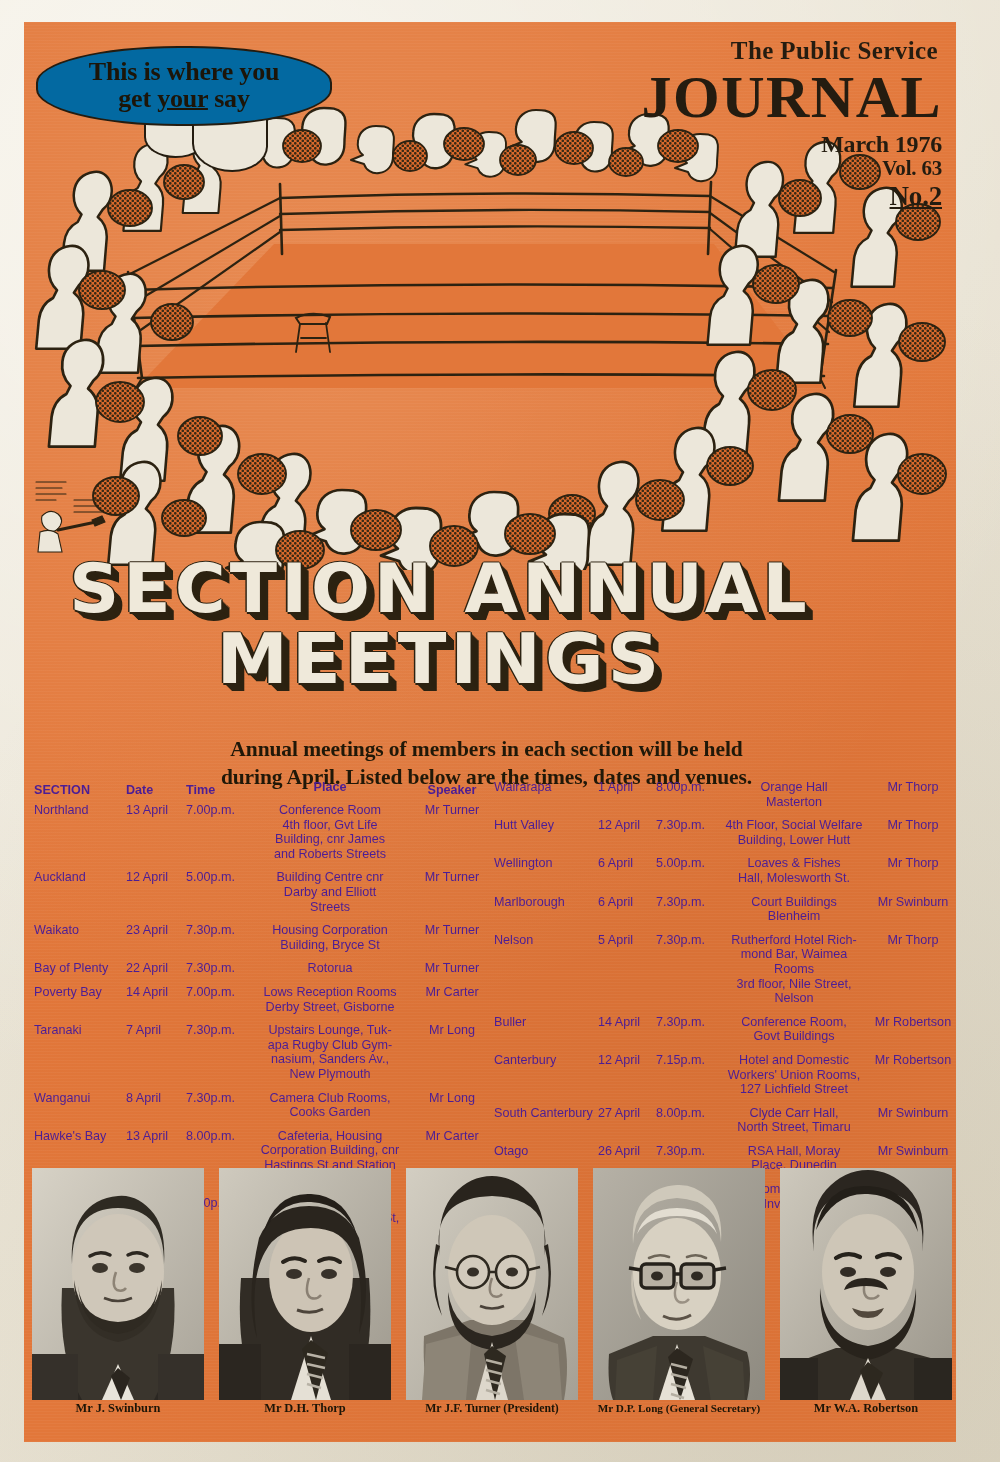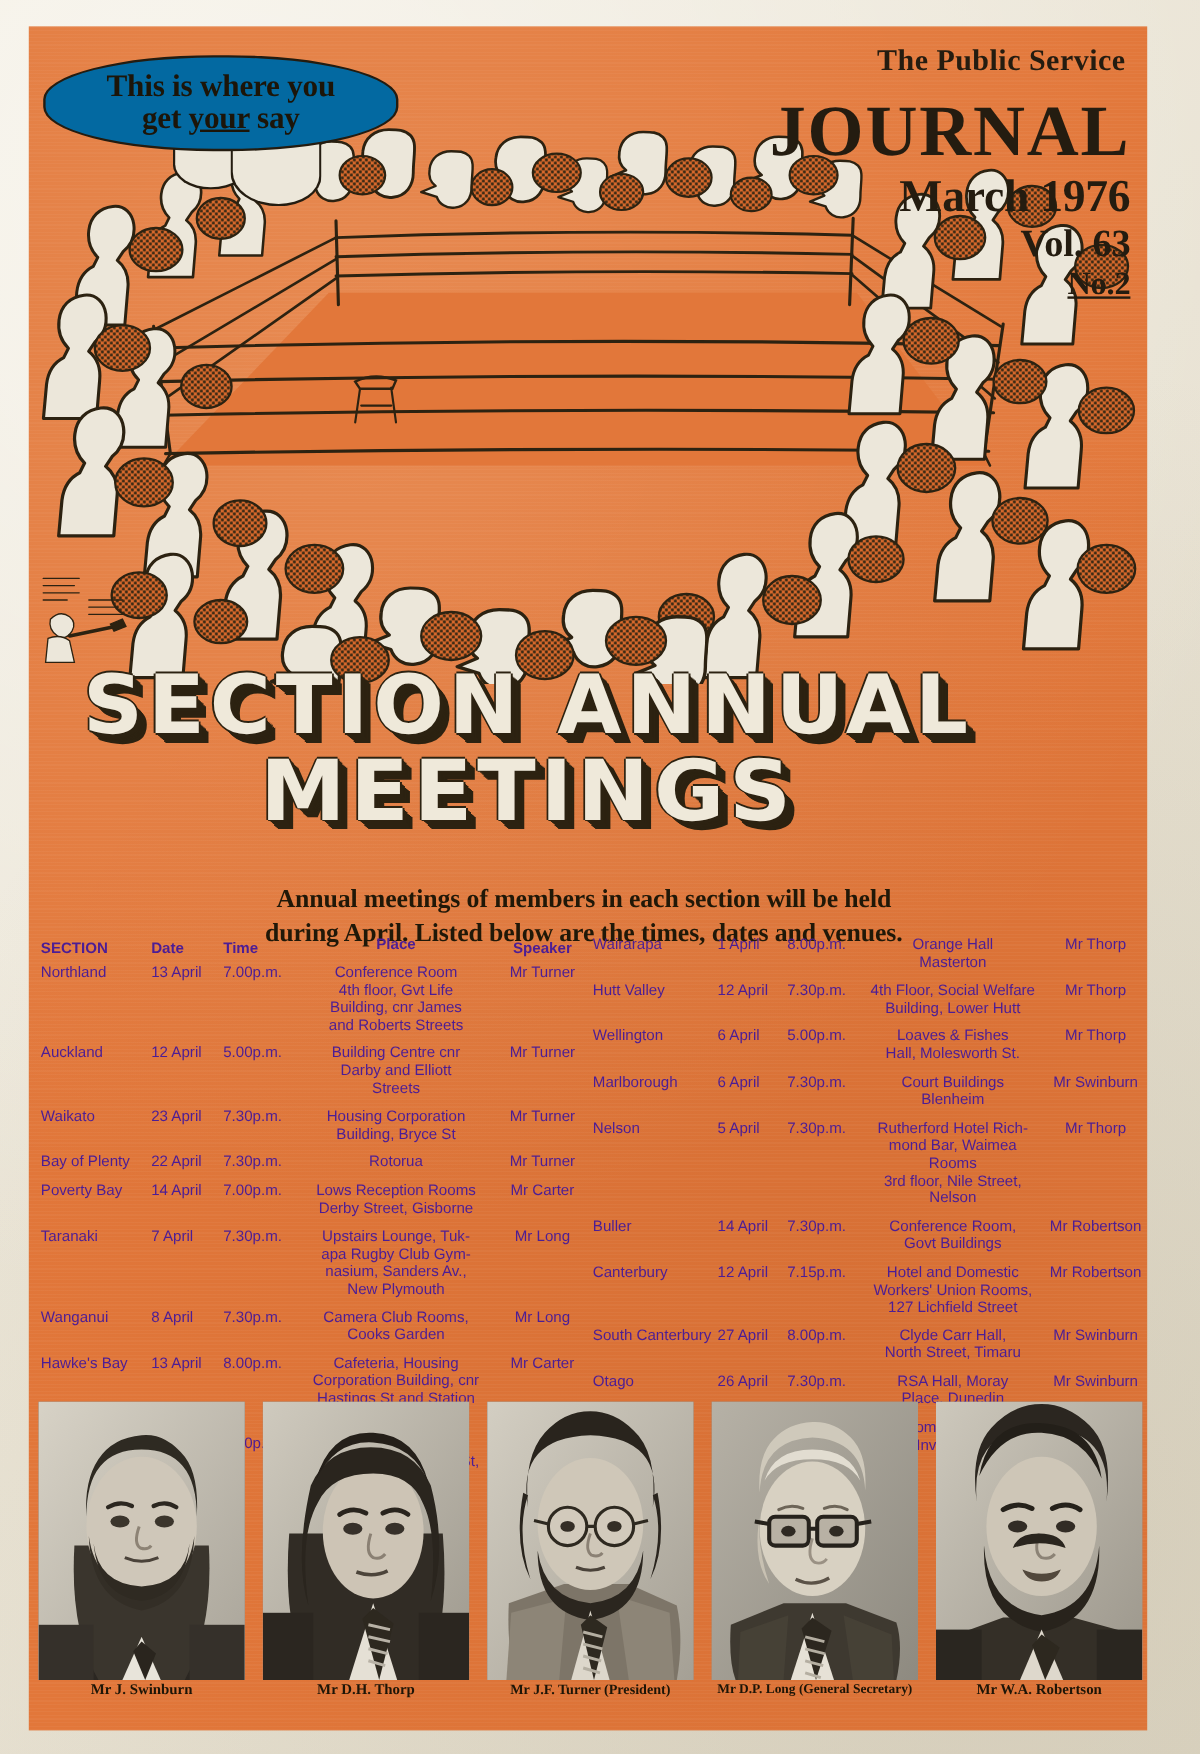--- a/index.html
+++ b/index.html
@@ -67,24 +67,24 @@
   
   .masthead{position:absolute;right:14px;top:16px;text-align:right;z-index:6;color:#241c10;}
   .mast-sup{
     font-family:"Liberation Serif", serif;font-weight:700;
     font-size:25px;letter-spacing:.4px;line-height:1;
     margin-right:4px;
   }
   .mast-main{
     font-family:"Liberation Serif", serif;font-weight:700;
     font-size:60px;line-height:.96;letter-spacing:1.5px;
-    margin-top:18px;
-  }
-  .mast-date{font-family:"Liberation Serif", serif;font-weight:700;font-size:38px;line-height:1.12;margin-top:4px;letter-spacing:-.2px;}
-  .mast-vol{font-family:"Liberation Serif", serif;font-weight:700;font-size:32px;line-height:1.12;letter-spacing:-.2px;}
+    margin-top:6px;
+  }
+  .mast-date{font-family:"Liberation Serif", serif;font-weight:700;font-size:24px;line-height:1.12;margin-top:4px;letter-spacing:-.2px;}
+  .mast-vol{font-family:"Liberation Serif", serif;font-weight:700;font-size:21px;line-height:1.12;letter-spacing:-.2px;}
   .mast-no{font-family:"Liberation Serif", serif;font-weight:700;font-size:27px;line-height:1.12;letter-spacing:-.2px;text-decoration:underline;}
 
   
   .illus{position:absolute;left:0;top:0;width:932px;height:548px;z-index:2;}
   .artist-note{
     position:absolute;left:6px;top:448px;width:104px;height:96px;z-index:4;
   }
 
   
   .headline{

